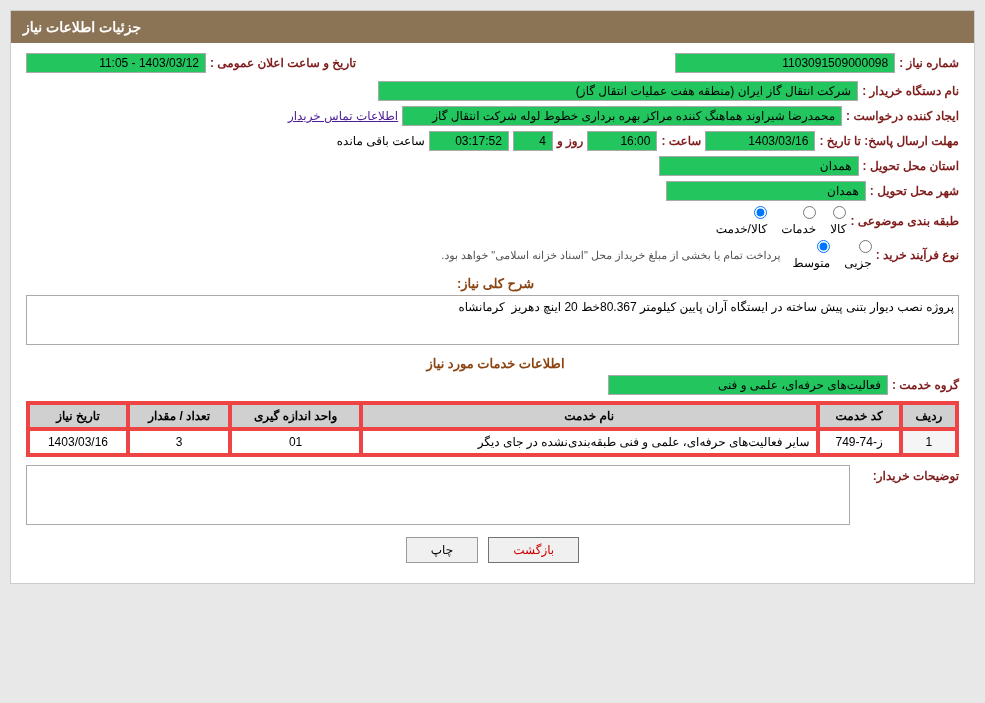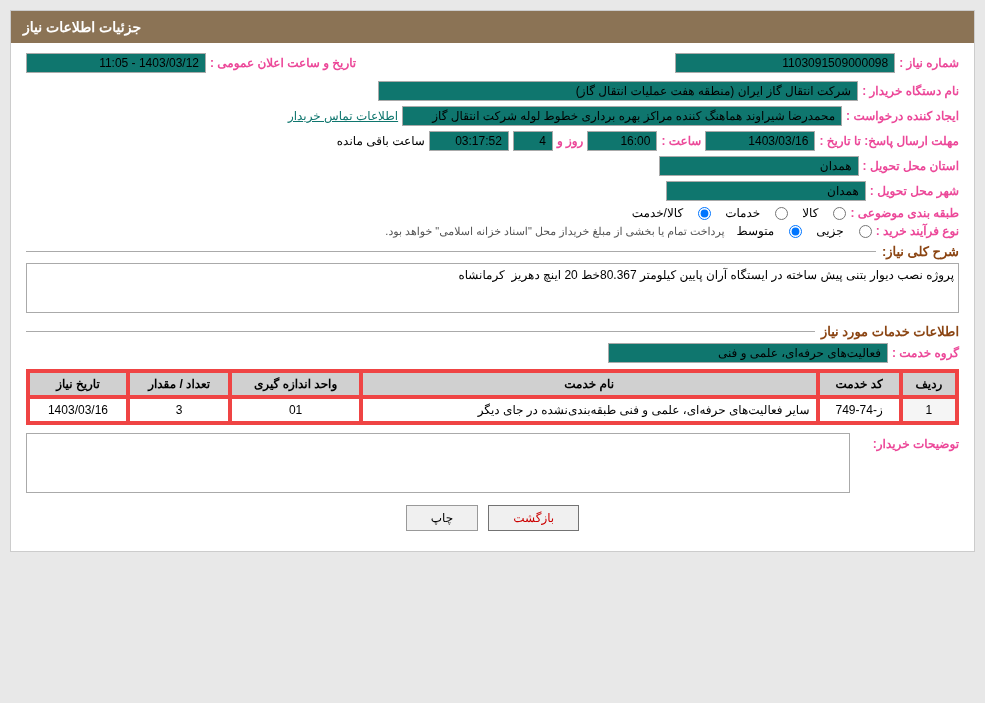--- a/index.html
+++ b/index.html
@@ -25,43 +25,44 @@
       text-align: left;
       padding: 8px 12px;
       font-size: 14px;
       font-weight: bold;
     }
     .content {
       padding: 10px 15px;
     }
     .value-box {
       border: 1px solid #aaa;
-      background: #0f766e;
+      background: #22c55e;
       padding: 2px 6px;
       min-height: 20px;
       display: inline-block;
       text-align: right;
     }
     .value-box-medium {
       width: 200px;
     }
     .blue-link {
-      color: #0f766e;
+      color: #4c1d95;
       text-decoration: underline;
       cursor: pointer;
     }
     .radio-group {
       display: flex;
       gap: 14px;
       align-items: center;
     }
     .radio-item {
       display: flex;
-      align-items: flex-end;
-      gap: 15px;
+      align-items: flex-start;
+      gap: 3px;
+      flex-direction: column;
     }
     .radio-item input[type="radio"] {
       margin: 0;
     }
     .description-box {
       border: 1px solid #aaa;
       min-height: 50px;
       width: 100%;
       padding: 4px;
       background: #fff;
@@ -115,33 +116,34 @@
     .btn-print {
       background: #f0f0f0;
     }
     .btn-back {
       background: #f0f0f0;
       color: #c00;
       border: 1px solid #737373;
     }
     .inline-label {
       font-weight: bold;
-      color: #ec4899;
+      color: #7f1d1d;
       white-space: nowrap;
     }
     .flex-row {
       display: flex;
       align-items: center;
       gap: 4px;
       margin-bottom: 3px;
     }
     .divider-label {
       display: flex;
       align-items: center;
       margin: 6px 0 4px 0;
+      flex-direction: column;
     }
     .divider-label span {
       font-weight: bold;
       font-size: 13px;
       color: #8B4513;
       background: #fff;
       padding-left: 6px;
     }
     .divider-line {
       flex: 1;

